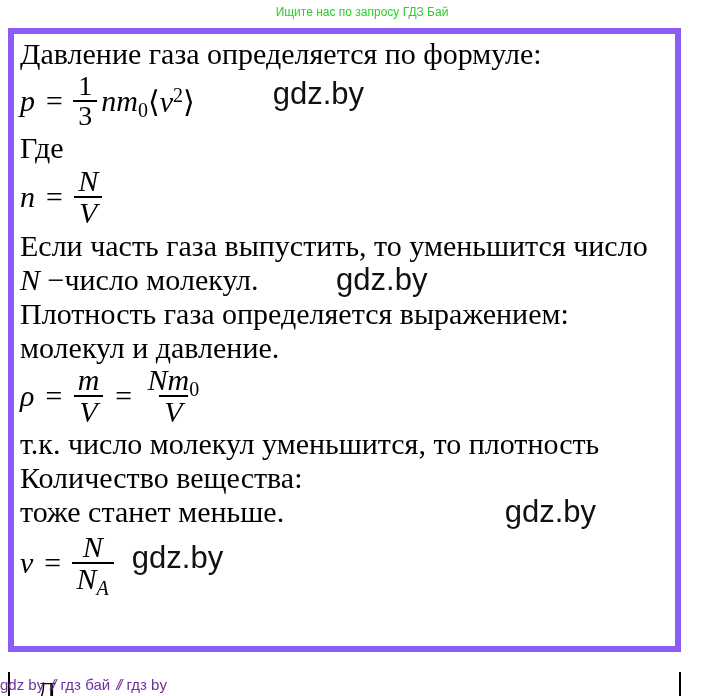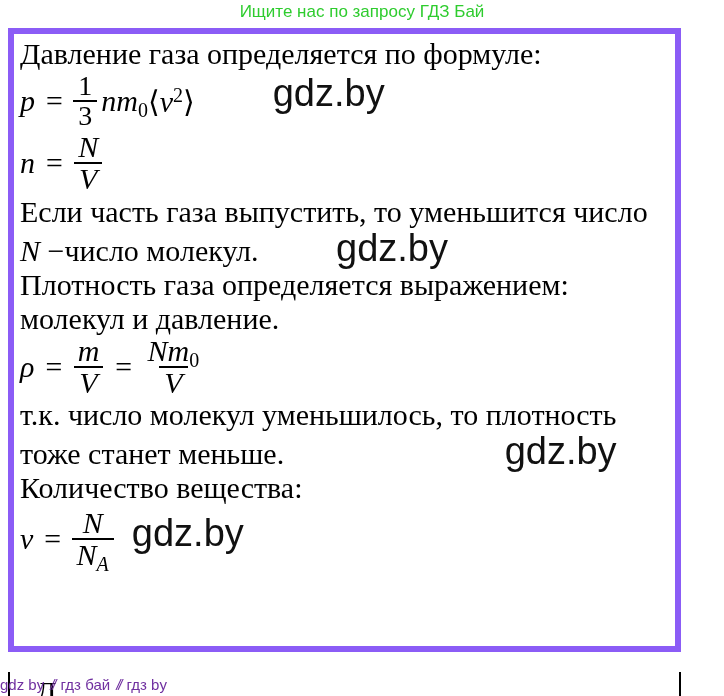--- a/index.html
+++ b/index.html
@@ -4,39 +4,39 @@
 <style>
   * { margin:0; padding:0; box-sizing:border-box; }
   html,body { width:724px; height:696px; background:#ffffff; overflow:hidden; position:relative; }
   body { font-family:"Liberation Serif","DejaVu Serif",serif; color:#000; }
 
   
   .banner {
     position:absolute; top:3px; left:0; width:724px;
     text-align:center;
     font-family:"Liberation Sans","DejaVu Sans",sans-serif;
-    font-size:17px; line-height:18px; color:#2ecc2e;
+    font-size:12px; line-height:18px; color:#2ecc2e;
   }
 
   
   .main-box {
     position:absolute; left:8px; top:28px;
     width:673px; height:624px;
     border:6px solid #8b5cf6;
     padding:3px 0 4px 6px;
     overflow:hidden;
   }
 
   .tline { font-size:30px; line-height:34px; white-space:nowrap; }
   .var-it { font-style:italic; }
 
   
   .wm {
     font-family:"Liberation Sans","DejaVu Sans",sans-serif;
-    font-style:normal; font-size:38px; line-height:1; color:#111;
+    font-style:normal; font-size:31px; line-height:1; color:#111;
     vertical-align:baseline;
   }
   .wm-p   { margin-left:78px;  align-self:center; position:relative; top:-8px; }
   .wm-n   { margin-left:70px; }
   .wm-less{ margin-left:213px; }
   .wm-nu  { margin-left:18px;  align-self:center; position:relative; top:-6px; }
 
   
   .frow {
     display:flex; align-items:center;
@@ -92,20 +92,21 @@
     <span class="feq">=</span>
     <span class="frac frac-small up">
       <span class="fnum">1</span>
       <span class="fden">3</span>
     </span>
     <span class="var-it" style="margin-left:4px;"><span>nm</span><sub class="fsub">0</sub></span>
     <span><span class="angle">⟨</span><span class="var-it">v</span><sup class="fsup">2</sup><span class="angle">⟩</span></span>
     <span class="wm wm-p">gdz.by</span>
   </div>
 
+  <div class="tline">Где</div>
 
   <div class="frow frow-n">
     <span class="var-it">n</span>
     <span class="feq">=</span>
     <span class="frac">
       <span class="fnum">N</span>
       <span class="fden">V</span>
     </span>
   </div>
 
@@ -125,27 +126,27 @@
       <span class="fnum">m</span>
       <span class="fden">V</span>
     </span>
     <span class="feq">=</span>
     <span class="frac">
       <span class="fnum"><span>Nm</span><sub class="fsub">0</sub></span>
       <span class="fden">V</span>
     </span>
   </div>
 
-  <div class="tline">т.к. число молекул уменьшилось, то плотность</div>
+  <div class="tline">т.к. число молекул уменьшится, то плотность</div>
+  <div class="tline">Количество вещества:</div>
+
   <div class="tline">
     <span>тоже станет меньше.</span>
     <span class="wm wm-less">gdz.by</span>
   </div>
-
-  <div class="tline">Количество вещества:</div>
 
   <div class="frow frow-nu">
     <span class="var-it">ν</span>
     <span class="feq">=</span>
     <span class="frac">
       <span class="fnum">N</span>
       <span class="fden"><span>N</span><sub class="fsub-it">A</sub></span>
     </span>
     <span class="wm wm-nu">gdz.by</span>
   </div>

